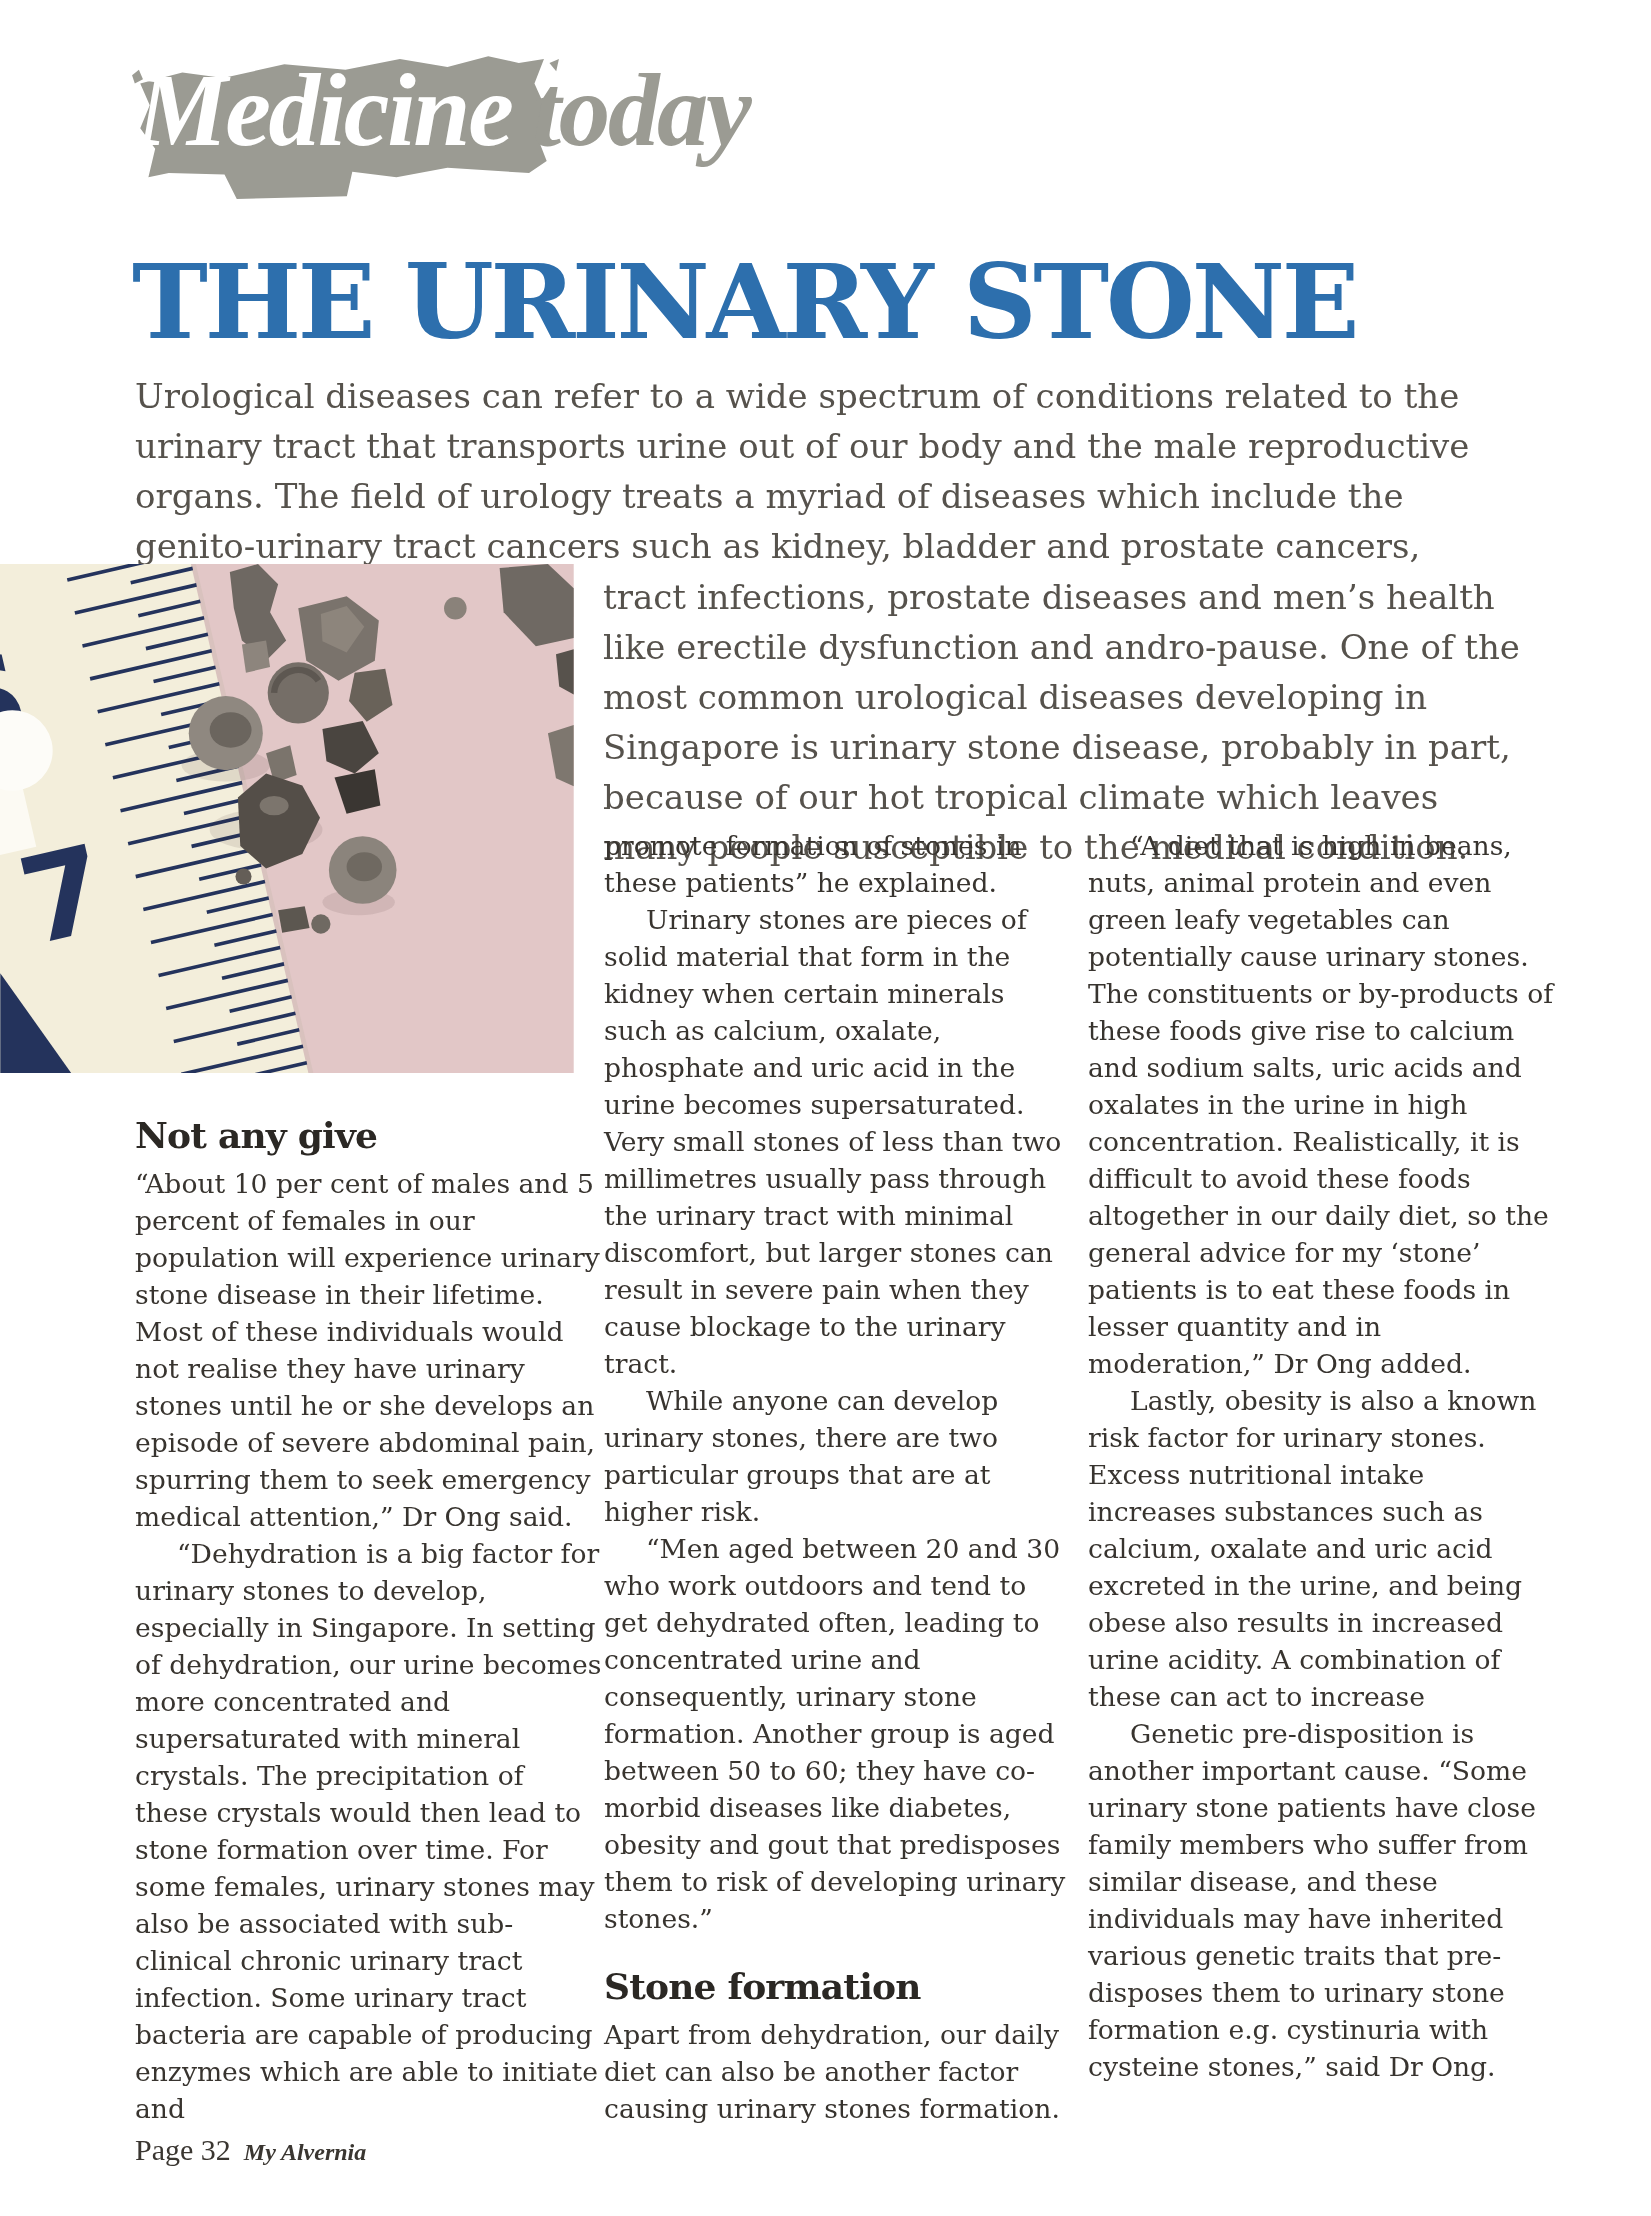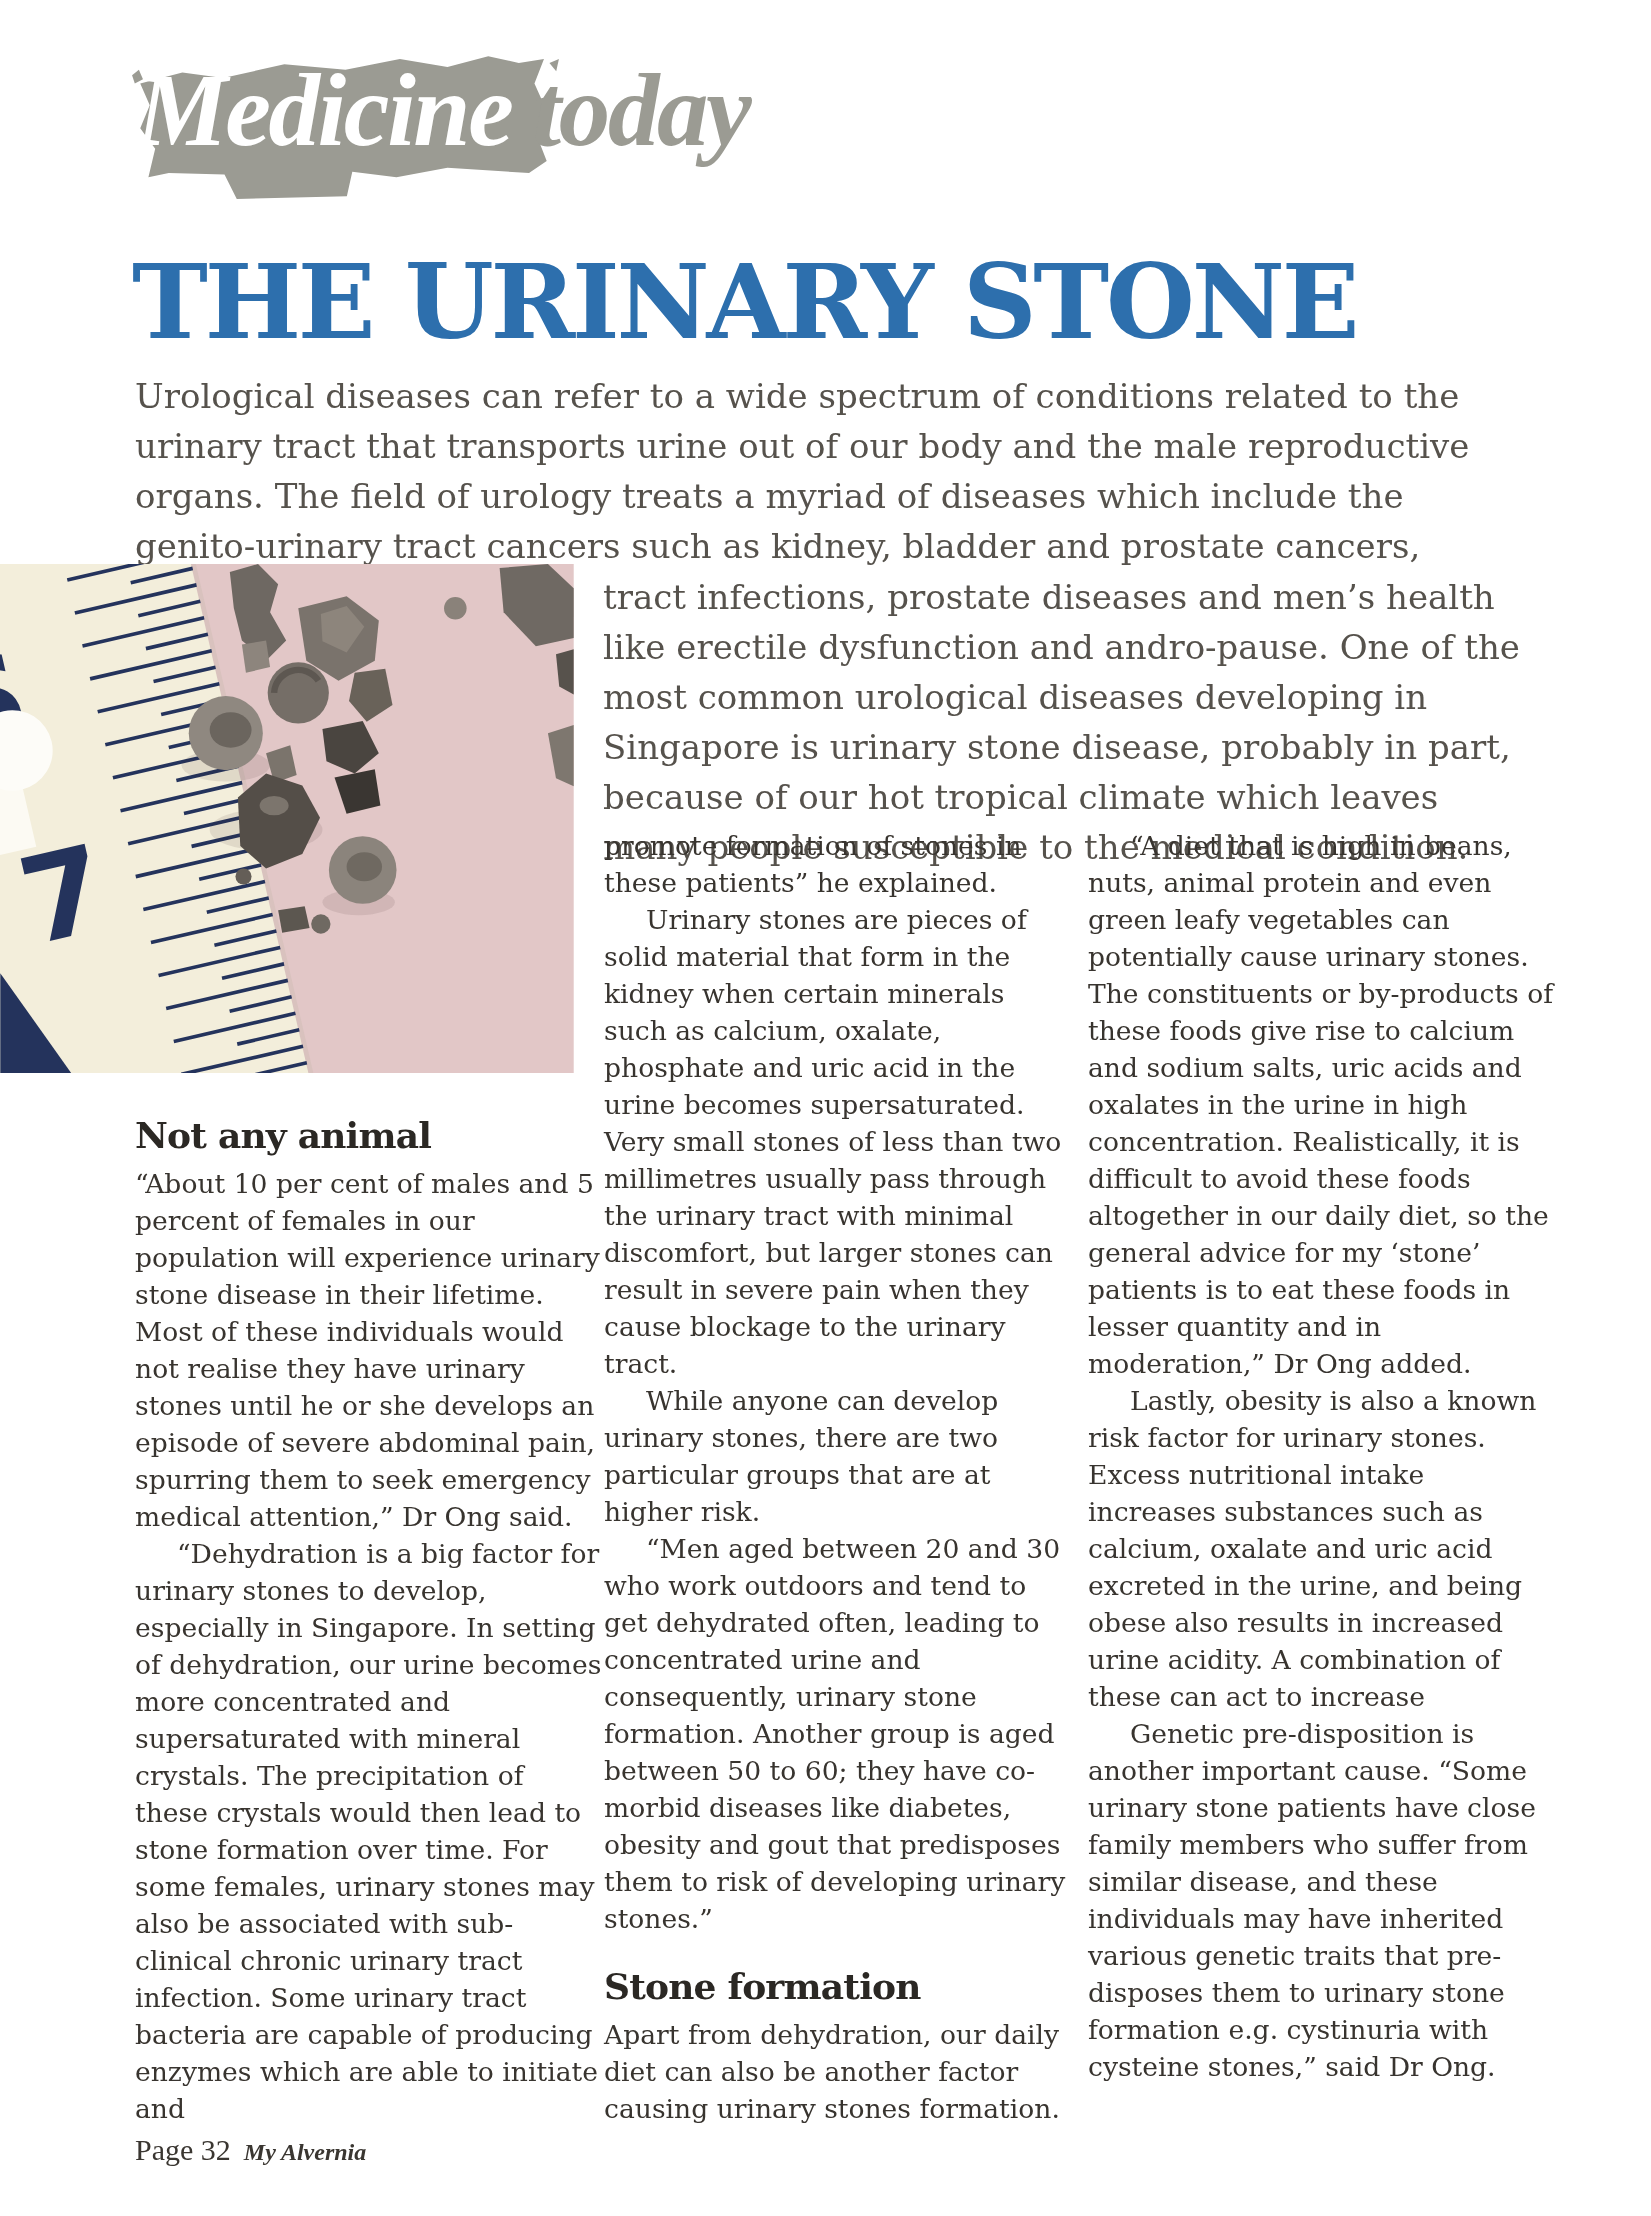--- a/index.html
+++ b/index.html
@@ -183,21 +183,21 @@
       <circle cx="302" cy="388" r="10" fill="#645e57"></circle>
       <circle cx="565" cy="55" r="14" fill="#8a827a"></circle>
       <polygon points="620,5 680,0 712,30 712,92 665,102 625,60" fill="#6f6963"></polygon>
       <polygon points="690,112 712,106 712,162 694,152" fill="#57524c"></polygon>
       <polygon points="680,210 712,200 712,276 690,266" fill="#7e776f"></polygon>
     </g>
   </svg>
 </div>
 
 <div class="abs col col1">
-  <h2 class="col-heading">Not any animal</h2>
+  <h2 class="col-heading">Not any give</h2>
   <p>“About 10 per cent of males and 5 percent of females in our population will experience urinary stone disease in their lifetime. Most of these individuals would not realise they have urinary stones until he or she develops an episode of severe abdominal pain, spurring them to seek emergency medical attention,” Dr Ong said.</p>
   <p class="ind">“Dehydration is a big factor for urinary stones to develop, especially in Singapore. In setting of dehydration, our urine becomes more concentrated and supersaturated with mineral crystals. The precipitation of these crystals would then lead to stone formation over time. For some females, urinary stones may also be associated with sub-clinical chronic urinary tract infection. Some urinary tract bacteria are capable of producing enzymes which are able to initiate and</p>
 </div>
 
 <div class="abs col col2">
   <p>promote formation of stones in these patients” he explained.</p>
   <p class="ind">Urinary stones are pieces of solid material that form in the kidney when certain minerals such as calcium, oxalate, phosphate and uric acid in the urine becomes supersaturated. Very small stones of less than two millimetres usually pass through the urinary tract with minimal discomfort, but larger stones can result in severe pain when they cause blockage to the urinary tract.</p>
   <p class="ind">While anyone can develop urinary stones, there are two particular groups that are at higher risk.</p>
   <p class="ind">“Men aged between 20 and 30 who work outdoors and tend to get dehydrated often, leading to concentrated urine and consequently, urinary stone formation. Another group is aged between 50 to 60; they have co-morbid diseases like diabetes, obesity and gout that predisposes them to risk of developing urinary stones.”</p>
   <h2 class="col-heading">Stone formation</h2>

